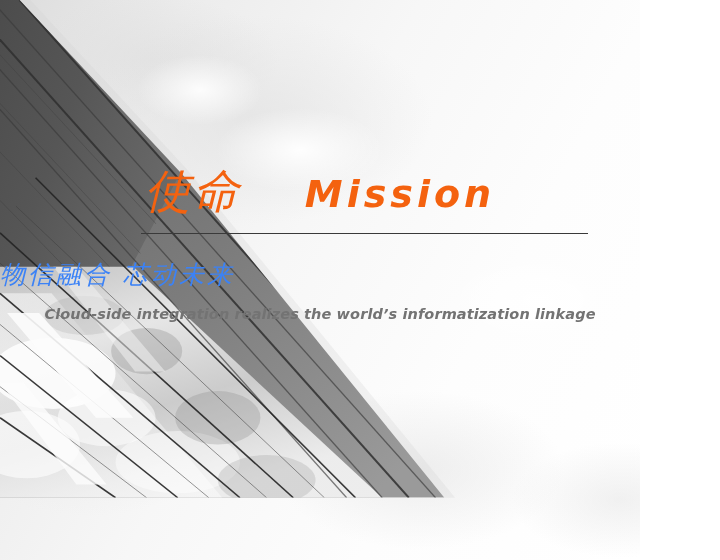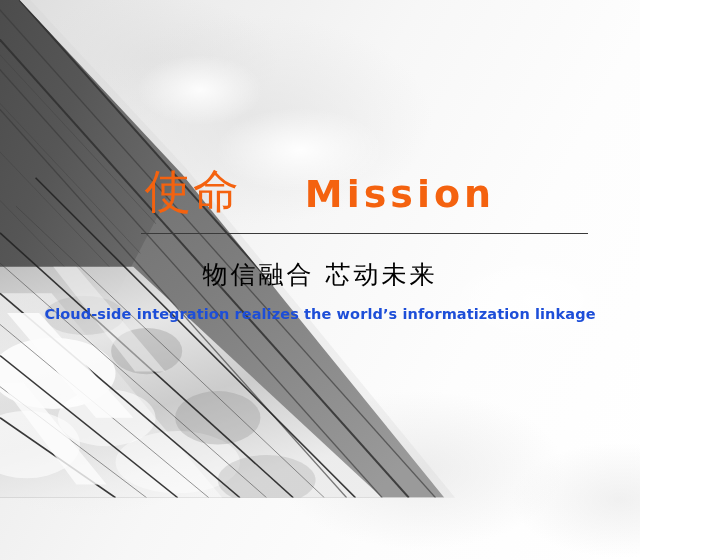--- a/index.html
+++ b/index.html
@@ -10,20 +10,21 @@
   body {
     font-family: "Liberation Sans", sans-serif;
   }
 
   #banner {
     position: relative;
     width: 640px;
     height: 560px;
     overflow: hidden;
     background: #fdfdfd;
+    font-style: italic;
   }
 
   
   .sky {
     position: absolute;
     inset: 0;
     background:
       radial-gradient(ellipse 260px 150px at 250px 120px, rgba(226,226,226,0.75) 0%, rgba(226,226,226,0) 70%),
       radial-gradient(ellipse 180px 90px at 150px 60px,  rgba(222,222,222,0.65) 0%, rgba(222,222,222,0) 72%),
       radial-gradient(ellipse 200px 110px at 420px 470px, rgba(224,224,224,0.55) 0%, rgba(224,224,224,0) 72%),
@@ -83,37 +84,37 @@
     width: 447px;
     height: 1px;
     background: #3a3a3a;
   }
 
   .subtitle-cn {
     position: absolute;
     left: 0;
     right: 0;
     top: 258px;
-    text-align: center;
-    color: #000000;
+    text-align: left;
+    color: #3b82f6;
     font-size: 25px;
     font-weight: 400;
     letter-spacing: 3px;
     font-family: "DejaVu Sans", "Liberation Sans", sans-serif;
   }
 
   .desc {
     position: absolute;
     left: 0;
     right: 0;
     top: 302px;
     text-align: center;
   }
   .desc-line {
-    color: #1d4ed8;
+    color: #737373;
     font-size: 14.5px;
     font-weight: bold;
     letter-spacing: 0.1px;
     line-height: 24px;
     font-family: "DejaVu Sans", "Liberation Sans", sans-serif;
   }
 </style>
 </head>
 <body>
 

